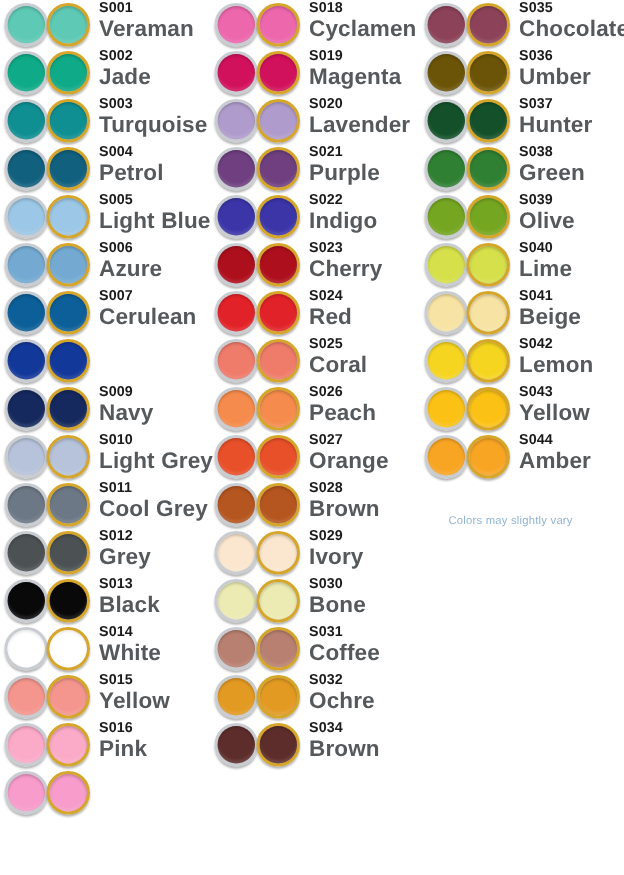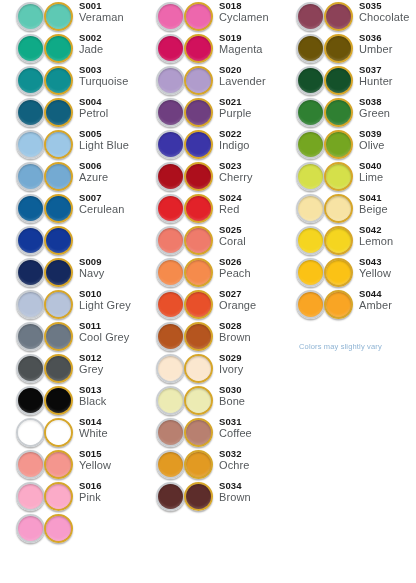--- a/index.html
+++ b/index.html
@@ -11,21 +11,20 @@
     position:relative;
   }
   #chart{
     position:relative;
     width:416px;height:583px;
   }
   .column{
     position:absolute;
     top:0;
     width:140px;
-    margin-left:13px;
   }
   .col-0{left:0px;}
   .col-1{left:140px;}
   .col-2{left:280px;}
 
   .swatch-row{
     position:relative;
     height:32px;
     width:140px;
   }
@@ -64,22 +63,22 @@
     line-height:1.08;
   }
   .code{
     font-size:9.5px;
     font-weight:bold;
     color:#1a1a1a;
     letter-spacing:0.1px;
     white-space:nowrap;
   }
   .cname{
-    font-size:11px;
-    font-weight:normal;
+    font-size:15px;
+    font-weight:bold;
     color:#55595c;
     letter-spacing:0.1px;
     white-space:nowrap;
     margin-top:1px;
   }
   .footnote{
     position:absolute;
     left:299px;
     top:342px;
     font-size:7.5px;

